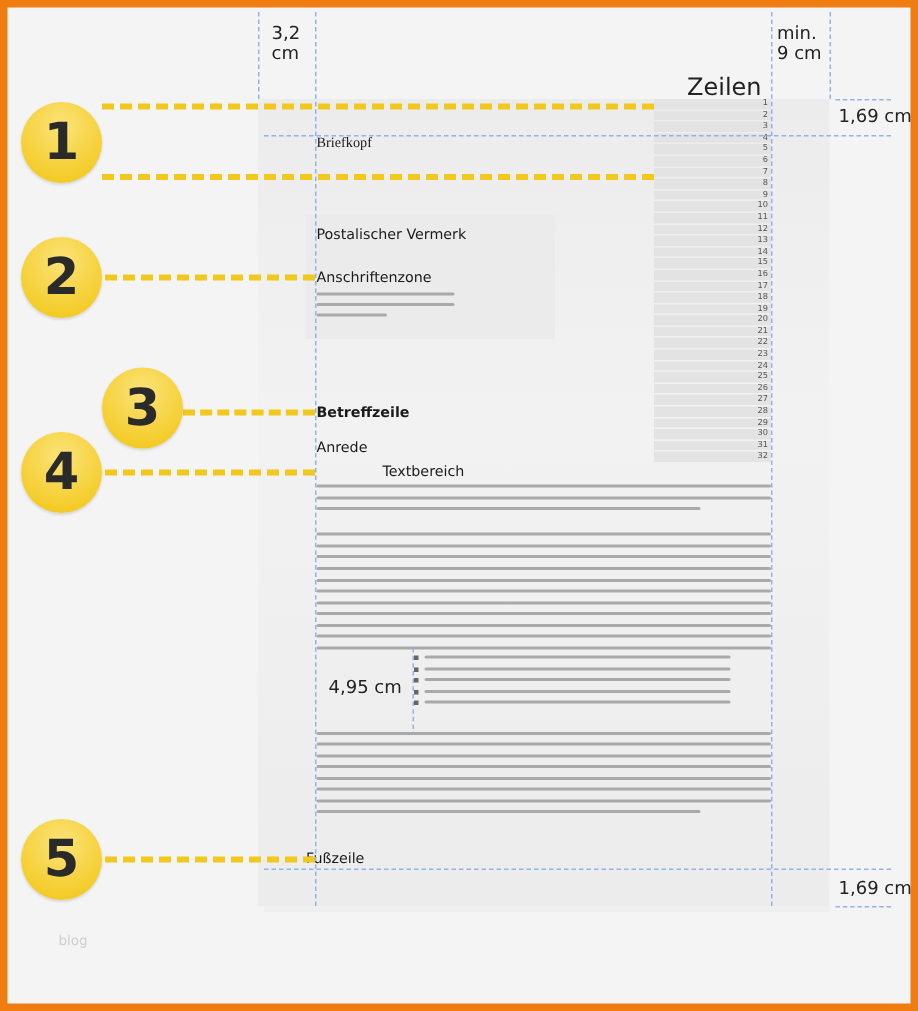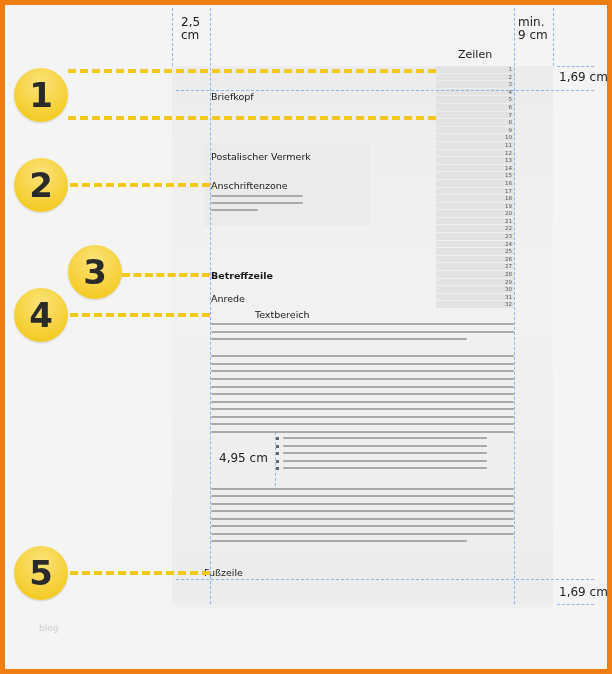--- a/index.html
+++ b/index.html
@@ -20,32 +20,32 @@
             background: radial-gradient(circle at 50% 30%, #fbe37a 0%, #f6d23e 55%, #f1c40f 100%);
             box-shadow: 0 1px 2px rgba(0,0,0,0.15);
             display: flex; align-items: center; justify-content: center;
             font-size: 34px; font-weight: bold; color: #2a2a2a; }
   .rows { position: absolute; left: 436px; top: 66px; width: 78px; }
   .row { height: 6.6px; margin-bottom: 1px; background: #e3e3e3; position: relative; }
   .row span { position: absolute; right: 2px; top: -1px; font-size: 5.5px; line-height: 8px; color: #555; }
   .addr-box { position: absolute; left: 204px; top: 143px; width: 166px; height: 83px; background: #ebebeb; }
   .tline { position: absolute; height: 2px; background: #a9a9a9; border-radius: 1px; }
   .bullet { position: absolute; width: 3px; height: 3px; background: #666; }
-  .zeilen { position: absolute; font-size: 11px; color: #222; }
+  .zeilen { position: absolute; font-size: 16px; color: #222; }
   .blog { position: absolute; left: 39px; top: 623px; font-size: 9px; color: #cfcfcf; }
 </style>
 </head>
 <body>
 
 <div class="frame"></div>
 <div class="page"></div>
 <div class="page-shadow"></div>
 
 <div class="measure" style="left:181px; top:16px;">
-  <div>2,5</div>
+  <div>3,2</div>
   <div>cm</div>
 </div>
 <div class="measure" style="left:518px; top:16px;">
   <div>min.</div>
   <div>9 cm</div>
 </div>
 <div class="zeilen" style="left:458px; top:48px;">Zeilen</div>
 <div class="measure" style="left:559px; top:71px;">1,69 cm</div>
 <div class="measure" style="left:559px; top:586px;">1,69 cm</div>
 
@@ -143,21 +143,21 @@
     <div class="row">
       <span>31</span>
     </div>
     <div class="row">
       <span>32</span>
     </div>
   </div>
 
 <div class="addr-box"></div>
 
-<div class="label" style="left:211px; top:91px;">Briefkopf</div>
+<div class="label" style="left:211px; top:91px;font-family:Liberation Serif, serif;">Briefkopf</div>
 <div class="label" style="left:211px; top:151px;">Postalischer Vermerk</div>
 <div class="label" style="left:211px; top:180px;">Anschriftenzone</div>
 <div class="label bold" style="left:211px; top:270px;text-align:right;">Betreffzeile</div>
 <div class="label" style="left:211px; top:293px;">Anrede</div>
 <div class="label" style="left:211px; top:309px;margin-left:44px;">Textbereich</div>
 <div class="label" style="left:204px; top:567px;text-align:right;">Fußzeile</div>
 <div class="measure" style="left:219px; top:452px;">4,95 cm</div>
 
 <div class="tline" style="left:211px; top:195px; width:92px;"></div>
 <div class="tline" style="left:211px; top:202px; width:92px;"></div>

